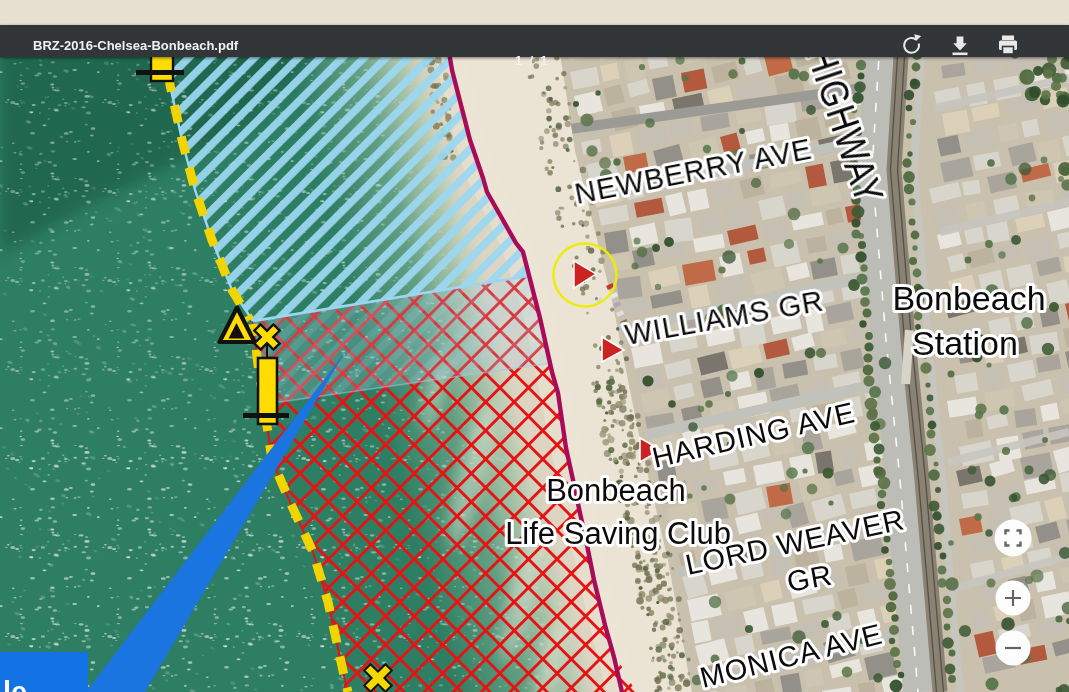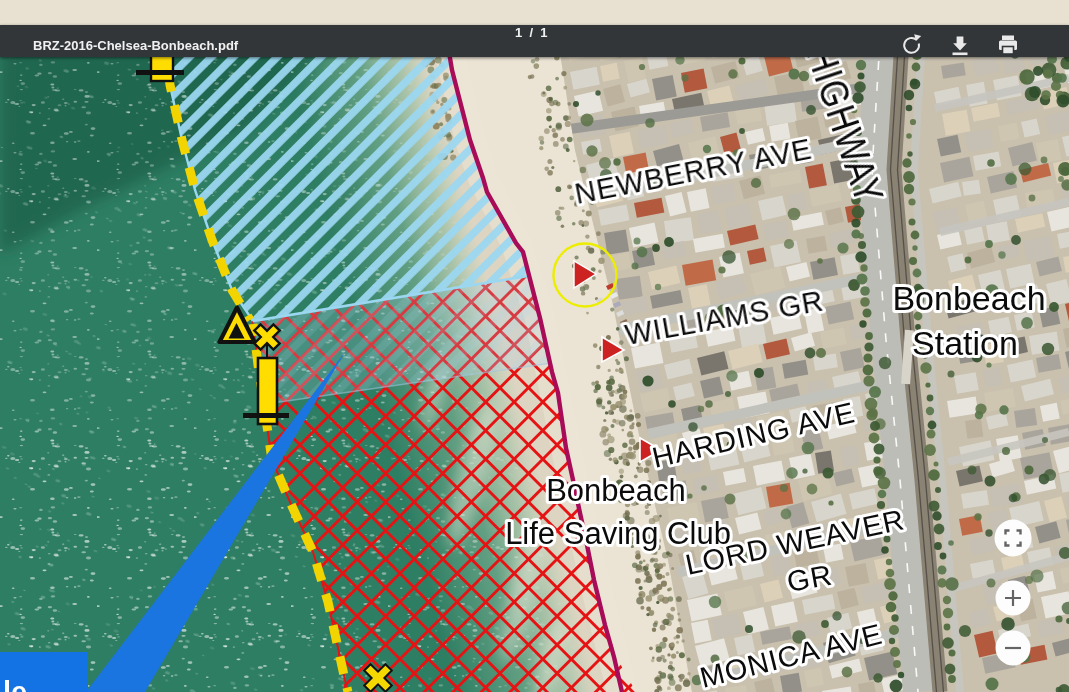--- a/index.html
+++ b/index.html
@@ -1353,21 +1353,21 @@
 <circle cx="1013" cy="648" r="17.5" fill="#fdfdfd"></circle>
 <path d="M1005,648 L1021,648" stroke="#646464" stroke-width="2.2"></path>
 </g>
 </svg>
 </div>
 
 <div id="toolbar">
 
 <div class="t" style="left:33px;top:13px;">BRZ-2016-Chelsea-Bonbeach.pdf</div>
 
-<div class="t" style="left:515px;top:0;">1&nbsp;&nbsp;/&nbsp;&nbsp;1</div>
+<div class="t" style="left:515px;top:28px;">1&nbsp;&nbsp;/&nbsp;&nbsp;1</div>
 
 <svg width="200" height="40" style="position:absolute;left:860px;top:0;" viewBox="0 0 200 40" xmlns="http://www.w3.org/2000/svg">
 
 <g stroke="#e9e9e9" fill="none" stroke-width="2">
 <path d="M56.5,14.8 A7.4,7.4 0 1 0 58.8,18.6"></path>
 <polygon points="54.2,9.2 61.2,10.9 56.0,16.1" fill="#e9e9e9" stroke="none"></polygon>
 </g>
 
 <g fill="#e9e9e9">
 <polygon points="100,25.5 93.2,18.3 96.6,18.3 96.6,11.5 103.4,11.5 103.4,18.3 106.8,18.3"></polygon>

